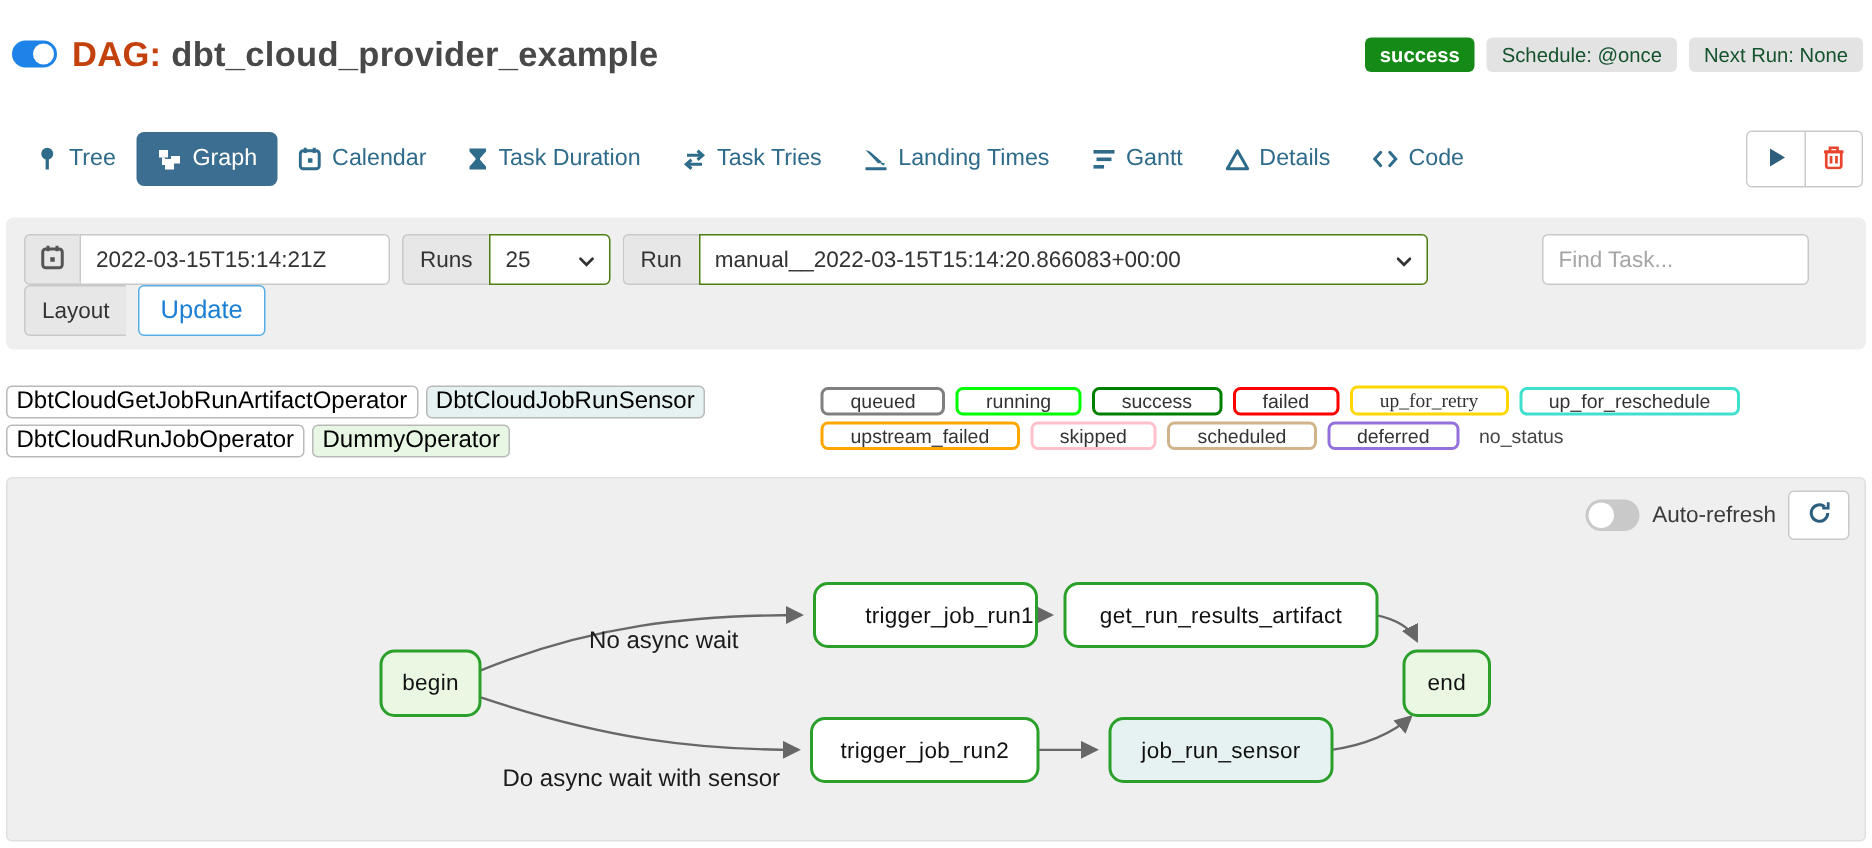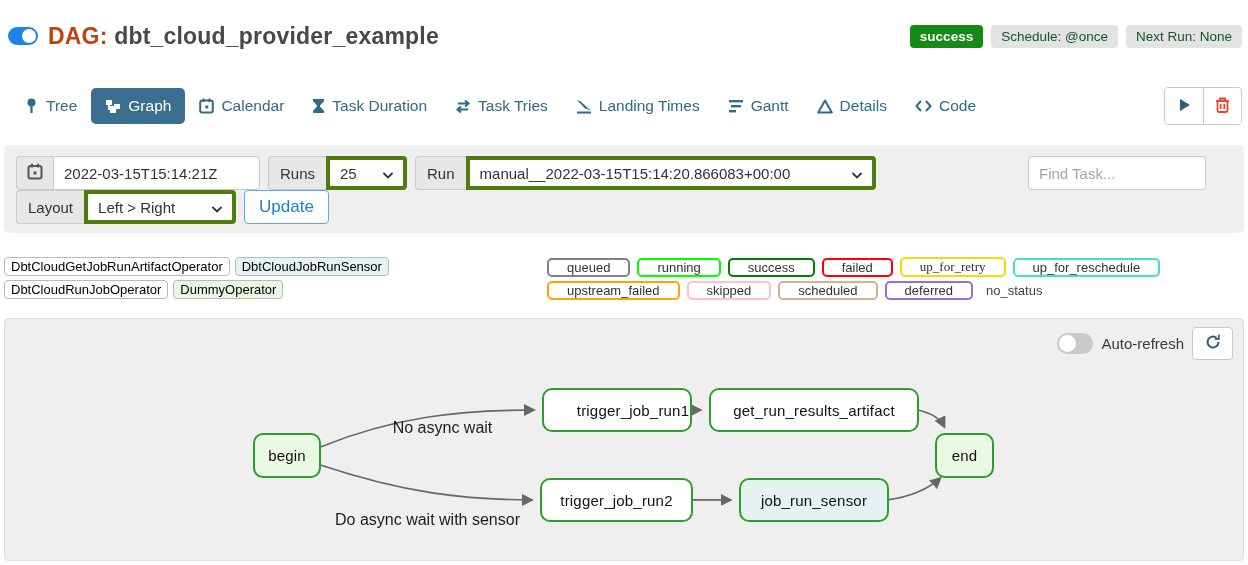--- a/index.html
+++ b/index.html
@@ -42,41 +42,41 @@
   .filter-panel { position:absolute; top:145px; left:4px; right:4px; height:88px;
     background:#efefef; border-radius:5px; padding:11px 24px 0 12px; }
   .frow { display:flex; align-items:center; }
   .input-group { display:flex; align-items:stretch; height:34px; }
   .addon { background:#e7e7e7; border:1px solid #c9c9c9; border-right:none; color:#333;
     display:flex; align-items:center; padding:0 11px; font-size:15px;
     border-radius:4px 0 0 4px; white-space:nowrap; }
   .addon.icon-addon { padding:0 10px; }
   .tinput { border:1px solid #c9c9c9; border-radius:0 4px 4px 0; background:#fff;
     font-size:15px; color:#333; padding:0 10px; font-family:"Liberation Sans",sans-serif; }
-  .select { border:4px solid #4d7c0f; border-radius:0 4px 4px 0; background:#fff;
+  .select { border:1px solid #4d7c0f; border-radius:0 4px 4px 0; background:#fff;
     display:flex; align-items:center; justify-content:space-between; gap:8px;
     font-size:15px; color:#333; padding:0 10px; cursor:pointer; white-space:nowrap; overflow:hidden; }
   .mr8 { margin-right:8px; }
   .date-input { width:207px; }
   .runs-select { width:81px; }
-  .run-select { width:410px; }
+  .run-select { width:486px; }
   .layout-select { width:152px; }
   .find-task { margin-left:auto; margin-right:14px; width:178px; height:34px; border:1px solid #c9c9c9;
     border-radius:4px; background:#fff; font-size:15px; padding:0 10px; color:#555;
     font-family:"Liberation Sans",sans-serif; }
   .find-task::placeholder { color:#a5a5a5; }
   .update-btn { margin-left:8px; height:34px; padding:0 14px; background:#fff; color:#1b7fd4;
     border:1px solid #55aee6; border-radius:4px; font-size:17px; cursor:pointer;
     font-family:"Liberation Sans",sans-serif; }
 
   
   .legend { position:absolute; top:257px; left:4px; right:4px; display:flex; }
   .op-legend { width:543px; display:flex; flex-wrap:wrap; gap:4px 5px; align-content:flex-start; }
   .state-legend { flex:1; display:flex; flex-wrap:wrap; gap:4px 7px; align-content:flex-start; align-items:center; }
-  .op-badge { border:1px solid #b9b9b9; border-radius:4px; font-size:13px; color:#000;
+  .op-badge { border:1px solid #b9b9b9; border-radius:4px; font-size:16px; color:#000;
     padding:1px 6px; white-space:nowrap; }
   .state-badge { border:2px solid #888; border-radius:5px; font-size:13px; color:#333;
     background:#fff; padding:0px 18px; white-space:nowrap; }
   .no-status { font-size:13px; color:#444; margin-left:6px; }
 
   
   .graph-panel { position:absolute; top:318px; left:4px; right:4px; height:243px;
     background:#efefef; border:1px solid #e0e0e0; border-radius:4px; }
   .auto-refresh { position:absolute; top:8px; right:10px; display:flex; align-items:center; gap:8px; }
   .ar-toggle { width:36px; height:21px; border-radius:11px; }
@@ -249,26 +249,20 @@
           <span><svg width="10" height="7" viewBox="0 0 10 7" fill="none" stroke="#333" stroke-width="1.8" stroke-linecap="round">
                 <path d="M1,1.5 L5,5.5 L9,1.5"></path>
               </svg></span>
         </div>
       </div>
       <input class="find-task" placeholder="Find Task..." style="">
     </div>
     <div class="frow" style="margin-top:0;">
       <div class="input-group">
         <span class="addon">Layout</span>
-        <div class="select layout-select">
-          <span>Left &gt; Right</span>
-          <span><svg width="10" height="7" viewBox="0 0 10 7" fill="none" stroke="#333" stroke-width="1.8" stroke-linecap="round">
-                <path d="M1,1.5 L5,5.5 L9,1.5"></path>
-              </svg></span>
-        </div>
       </div>
       <button class="update-btn">Update</button>
     </div>
   </section>
 
   <section class="legend">
     <div class="op-legend">
       <span class="op-badge" style="background-color: rgb(255, 255, 255);">DbtCloudGetJobRunArtifactOperator</span>
       <span class="op-badge" style="background-color: rgb(230, 241, 242);">DbtCloudJobRunSensor</span>
       <span class="op-badge" style="background-color: rgb(255, 255, 255);">DbtCloudRunJobOperator</span>

